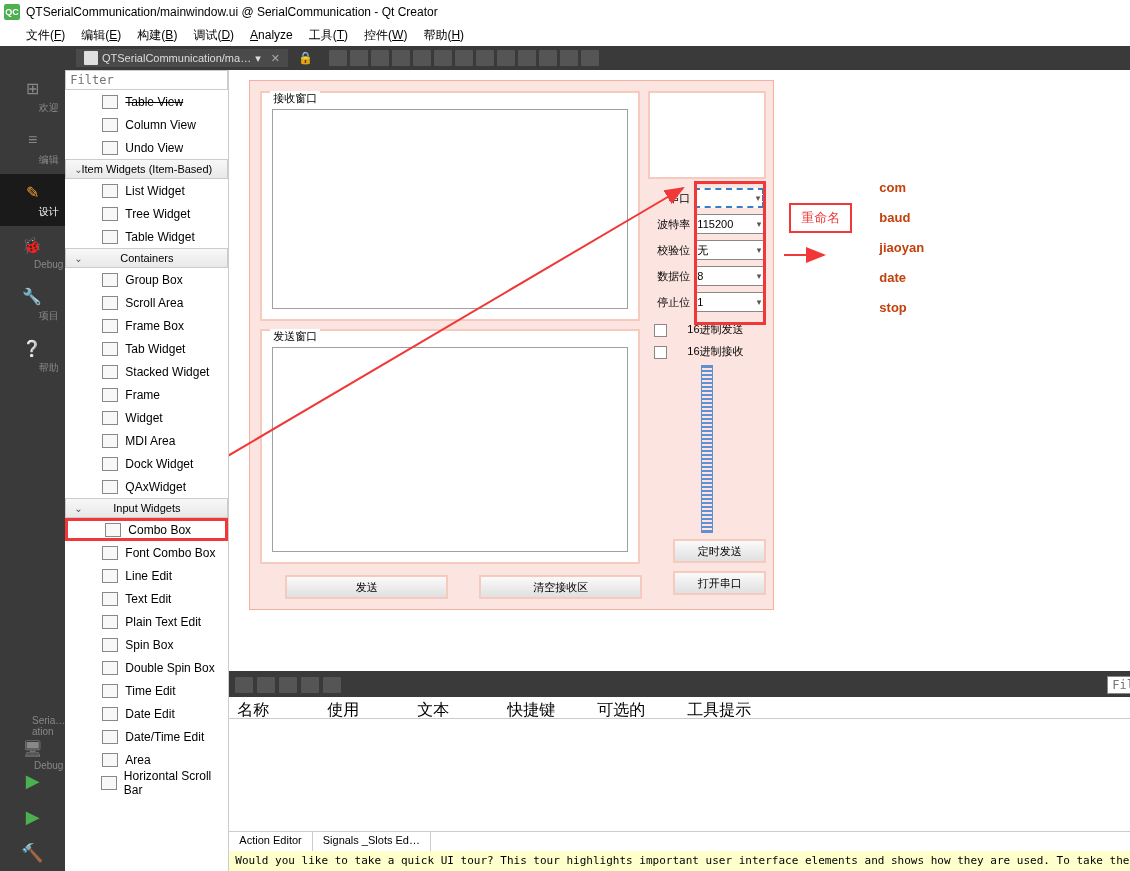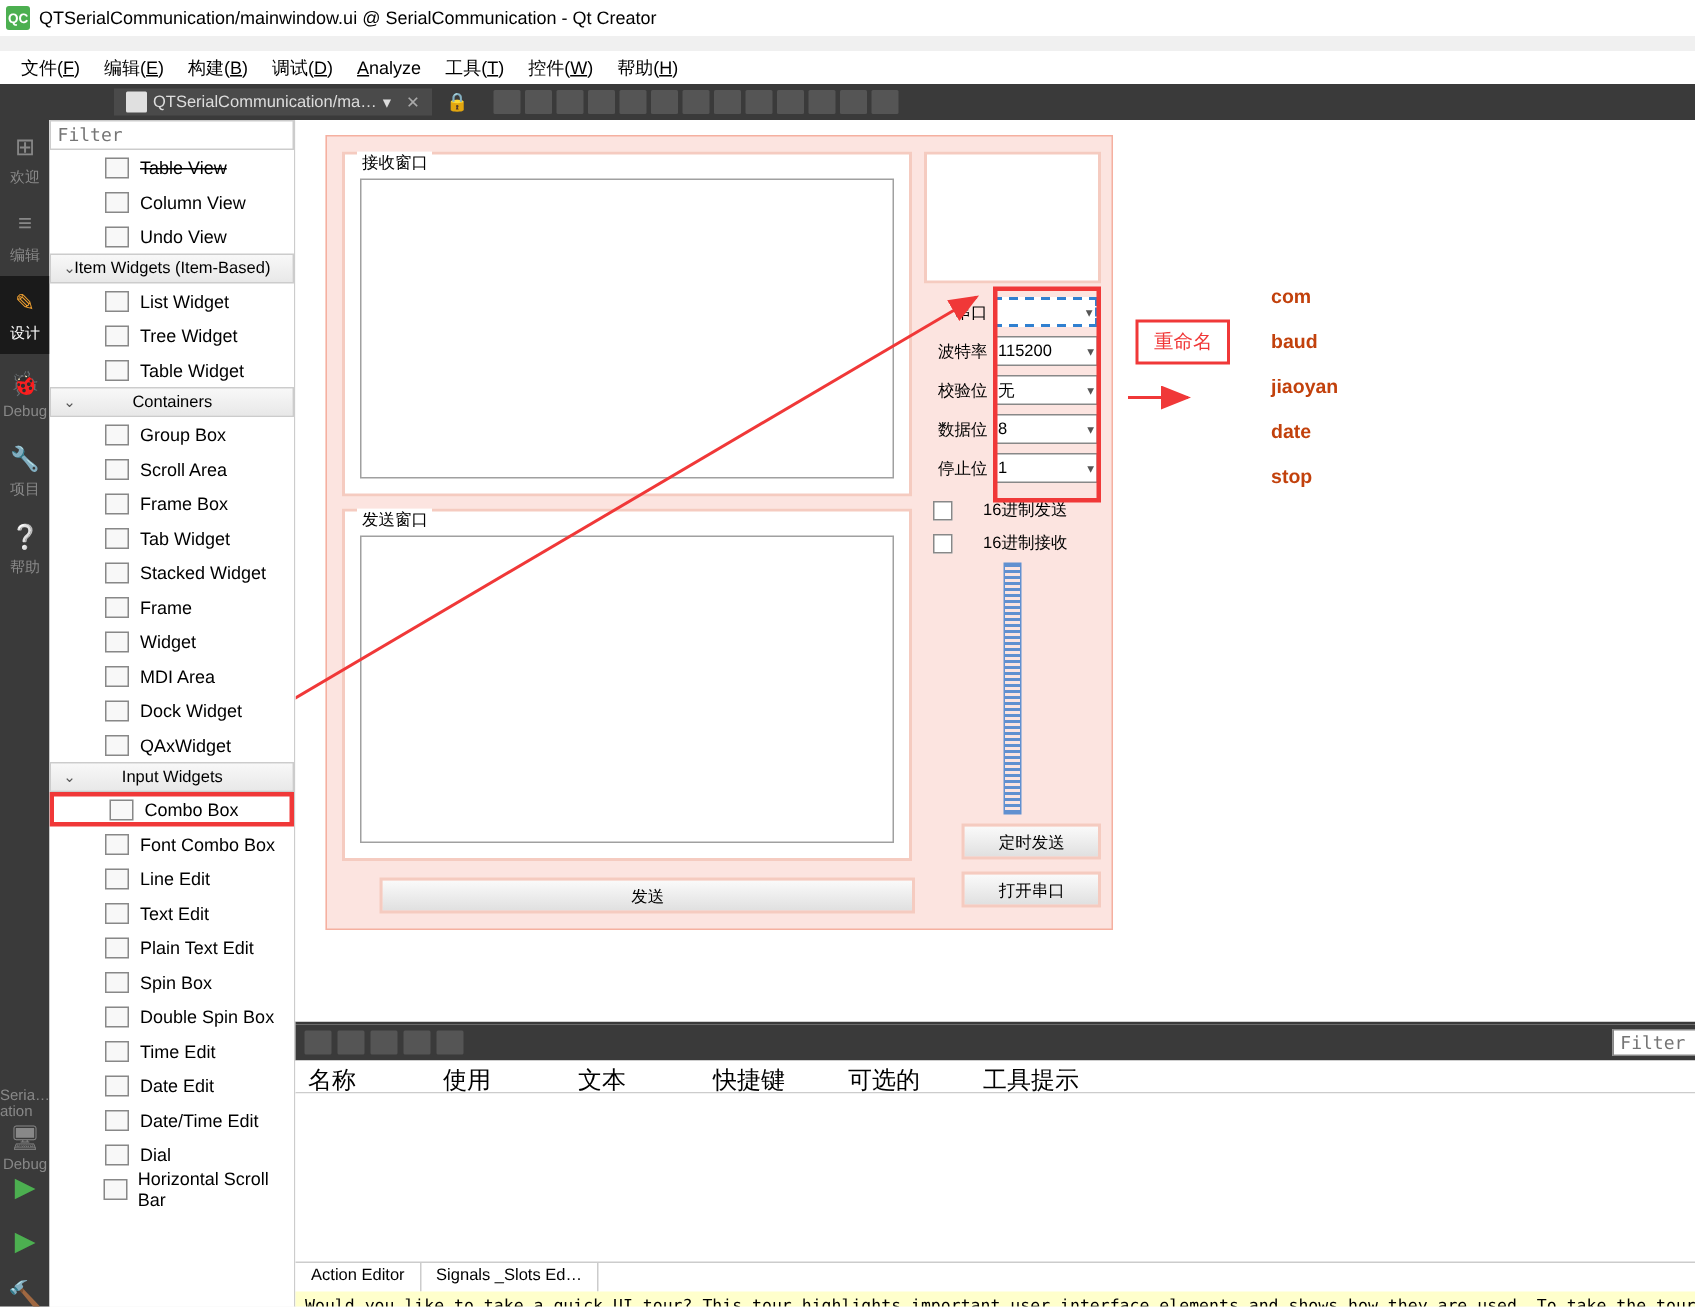--- a/index.html
+++ b/index.html
@@ -1,39 +1,39 @@
 <!DOCTYPE html>
 <html><head>
   <meta charset="utf-8">
   <style>
     * { box-sizing: border-box; margin: 0; padding: 0; font-family: "Microsoft YaHei", Arial, sans-serif; }
     body { background: #f0f0f0; font-size: 12px; width: 1130px; height: 871px; overflow: hidden; }
     
     .titlebar { height: 24px; background: #fff; display: flex; align-items: center; padding-left: 4px; }
     .titlebar-icon { width: 16px; height: 16px; background: #4caf50; border-radius: 2px; margin-right: 6px; display: flex; align-items: center; justify-content: center; color: #fff; font-size: 9px; font-weight: bold; }
     
-    .menubar { height: 22px; background: #fff; display: flex; align-items: center; padding-left: 8px; gap: 4px; margin-top: 10px; }
+    .menubar { height: 22px; background: #fff; display: flex; align-items: center; padding-left: 20px; gap: 4px; }
     .menubar span { padding: 2px 6px; cursor: pointer; }
     .menubar span u { text-decoration: underline; }
     
     .toolbar-row { height: 24px; background: #3a3a3a; display: flex; align-items: center; padding-left: 76px; gap: 2px; }
     .file-tab { background: #4a4a4a; color: #ddd; padding: 2px 8px; display: flex; align-items: center; gap: 4px; font-size: 11px; }
     .file-icon { width: 14px; height: 14px; background: #e0e0e0; border-radius: 1px; }
     .close-x { color: #aaa; margin-left: 6px; cursor: pointer; }
     .lock-i { color: #aaa; margin: 0 8px; }
     .mini-btns { display: flex; gap: 3px; margin-left: 6px; }
     .mini-btn { width: 18px; height: 16px; background: #555; border-radius: 1px; }
     
     .main { display: flex; height: calc(100% - 70px); }
     
     .left-nav { width: 73px; background: #3a3a3a; display: flex; flex-direction: column; }
     .nav-item { height: 52px; display: flex; flex-direction: column; align-items: center; justify-content: center; color: #888; cursor: pointer; gap: 2px; }
     .nav-item.active { background: #1a1a1a; color: #fff; }
     .nav-icon { width: 22px; height: 22px; display: flex; align-items: center; justify-content: center; font-size: 16px; }
-    .nav-label { font-size: 10px; }
+    .nav-label { font-size: 10px; margin-left: 32px; }
     .nav-spacer { flex: 1; }
     .nav-small { height: 36px; font-size: 18px; color: #888; display: flex; align-items: center; justify-content: center; cursor: pointer; }
     
     .widget-panel { width: 256px; background: #fff; border-right: 1px solid #ccc; display: flex; flex-direction: column; }
     .filter-box { height: 20px; border: 1px solid #ccc; padding: 2px 4px; font-family: monospace; font-size: 12px; color: #888; }
     .widget-list { flex: 1; overflow-y: auto; }
     .w-item { height: 23px; display: flex; align-items: center; padding-left: 20px; cursor: pointer; }
     .w-item.highlighted { border: 3px solid #f03838; }
     .w-expand { width: 16px; text-align: center; font-size: 10px; color: #555; }
     .w-icon { width: 18px; height: 16px; margin-right: 6px; display: flex; align-items: center; justify-content: center; }
@@ -355,21 +355,21 @@
           <span class="w-icon">
             <span class="w-icon-box"></span>
           </span>
           <span>Date/Time Edit</span>
         </div>
         <div class="w-item">
           <span class="w-expand"></span>
           <span class="w-icon">
             <span class="w-icon-box"></span>
           </span>
-          <span>Dial</span>
+          <span>Area</span>
         </div>
         <div class="w-item">
           <span class="w-expand"></span>
           <span class="w-icon">
             <span class="w-icon-box"></span>
           </span>
           <span>Horizontal Scroll Bar</span>
         </div>
       </div>
   </div>
@@ -437,20 +437,21 @@
             <div class="chk"></div>
             <span>16进制接收</span>
           </div>
           <div class="spacer-v"></div>
           <div class="long-btn" style="border:2px solid #f5cbc0">定时发送</div>
           <div class="long-btn" style="border:2px solid #f5cbc0; margin-top:6px">打开串口</div>
         </div>
 
         <div class="btm-btns">
           <div class="long-btn">发送</div>
+          <div class="long-btn">清空接收区</div>
           <div style="width:118px"></div>
         </div>
       </div>
 
       <div class="annot-box" style="left:560px; top:133px;">重命名</div>
       <div id="annot-list">
           <div class="annot" style="left: 650px; top: 110px;">com</div>
           <div class="annot" style="left: 650px; top: 140px;">baud</div>
           <div class="annot" style="left: 650px; top: 170px;">jiaoyan</div>
           <div class="annot" style="left: 650px; top: 200px;">date</div>

